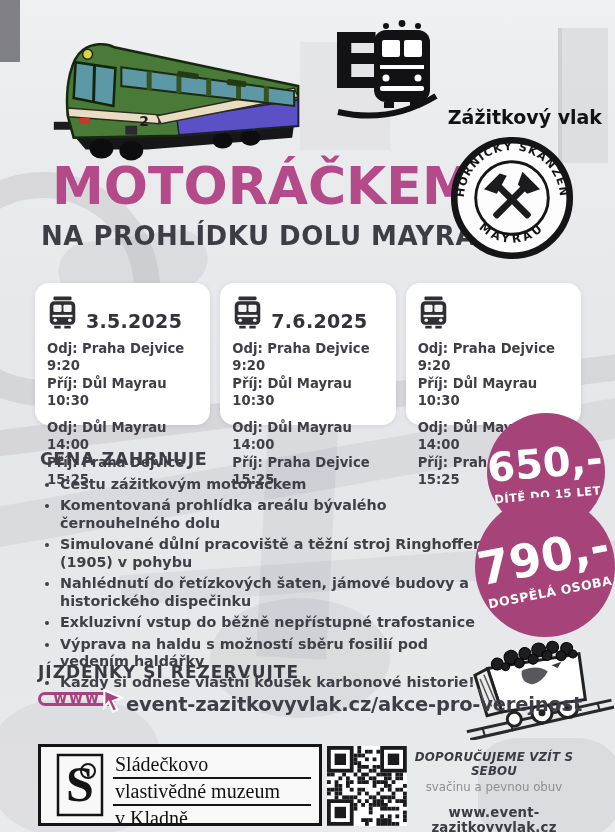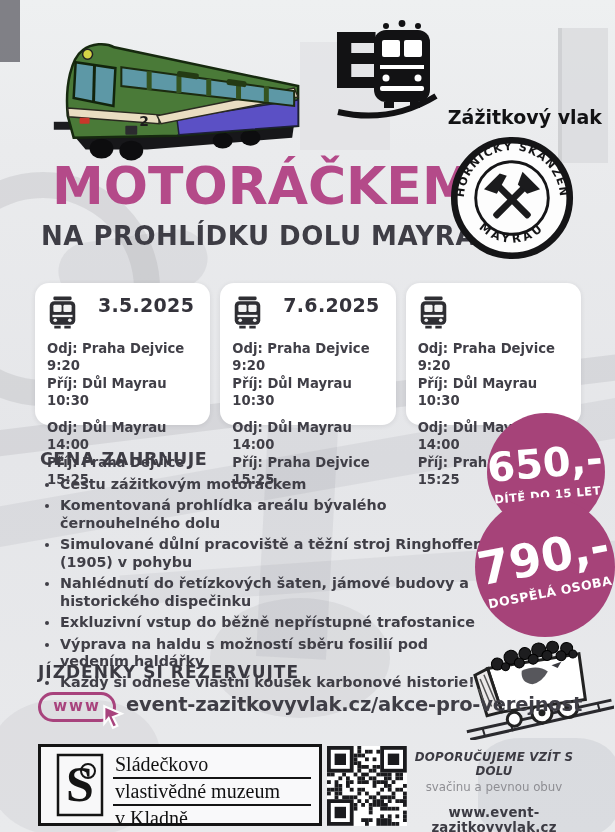--- a/index.html
+++ b/index.html
@@ -37,21 +37,21 @@
 
   
   .title-main { position:absolute; left:52px; top:160px; font-size:52px; font-weight:800; letter-spacing:0px; color:#b44a89; line-height:1; }
   .title-sub  { position:absolute; left:41px; top:221px; font-size:26px; font-weight:800; letter-spacing:.5px; color:#3e3d45; }
 
   .stamp { position:absolute; left:446px; top:132px; width:132px; height:132px; }
 
   
   .cards { position:absolute; left:35px; top:283px; width:546px; display:flex; gap:10px; }
   .card { flex:1; background:#fff; border-radius:14px; padding:11px 12px 12px 12px; height:142px; box-shadow:0 1px 5px rgba(40,40,50,.10); }
-  .card-head { display:flex; align-items:flex-start; gap:20px; margin-bottom:8px; }
+  .card-head { display:flex; align-items:flex-end; gap:8px; margin-bottom:8px; }
   .card-train { width:31px; height:38px; flex:0 0 auto; }
   .card-date { font-size:19px; font-weight:800; color:#34333b; letter-spacing:.3px; }
   .leg { font-size:13.2px; font-weight:600; color:#403f47; line-height:1.32; }
   .leg + .leg { margin-top:9px; }
 
   
   .includes { position:absolute; left:40px; top:449px; width:456px; }
   .includes h3 { font-size:17.5px; font-weight:800; letter-spacing:.5px; color:#3e3d45; margin-bottom:7px; }
   .includes ul { list-style:disc; padding-left:20px; }
   .includes li { font-size:14.3px; font-weight:600; color:#403f47; line-height:1.22; margin-bottom:4px; }
@@ -69,21 +69,21 @@
   .bubble-1 .bubble-amount { font-size:40px; }
   .bubble-2 .bubble-amount { font-size:46px; }
   .bubble-label { font-weight:800; margin-top:5px; letter-spacing:.5px; }
   .bubble-1 .bubble-label { font-size:11.5px; }
   .bubble-2 .bubble-label { font-size:12.5px; }
 
   .cart { position:absolute; left:460px; top:610px; width:154px; height:130px; }
 
   
   .booking-head { position:absolute; left:38px; top:662px; font-size:17px; font-weight:800; letter-spacing:1px; color:#3a3941;text-align:center; }
-  .www-pill { position:absolute; left:38px; top:692px; width:78px; height:30px; border:3.5px solid #a8437d; border-radius:16px;
+  .www-pill { position:absolute; left:38px; top:692px; width:78px; height:14px; border:3.5px solid #a8437d; border-radius:16px;
               display:flex; align-items:center; justify-content:center; background:transparent; cursor:pointer; }
   .www-pill span { font-size:15px; font-weight:800; letter-spacing:2px; color:#a8437d; line-height:1; margin-top:-2px; }
   .www-cursor { position:absolute; right:-13px; bottom:-11px; width:26px; height:26px; }
   .booking-url { position:absolute; left:126px; top:693px; font-size:19.5px; font-weight:700; color:#3f3e46; letter-spacing:-.2px; cursor:pointer; }
 
   
   .museum { position:absolute; left:38px; top:744px; width:284px; height:82px; border:3px solid #141414;
             background:rgba(250,250,251,.92); display:flex; padding:5px 8px 5px 6px;
             font-family:"Liberation Serif", serif; }
   .monogram { width:66px; display:flex; align-items:center; justify-content:center; }
@@ -490,19 +490,19 @@
         <rect x="53.2" y="0.0" width="26.6" height="26.6" fill="#1b1b1e"></rect>
         <rect x="57.0" y="3.8" width="19.0" height="19.0" fill="#fff"></rect>
         <rect x="60.8" y="7.6" width="11.4" height="11.4" fill="#1b1b1e"></rect>
         <rect x="0.0" y="53.2" width="26.6" height="26.6" fill="#1b1b1e"></rect>
         <rect x="3.8" y="57.0" width="19.0" height="19.0" fill="#fff"></rect>
         <rect x="7.6" y="60.8" width="11.4" height="11.4" fill="#1b1b1e"></rect>
       </svg>
   </div>
 
   <div class="finfo">
-    <div class="finfo-title">DOPORUČUJEME VZÍT S DOLU</div>
+    <div class="finfo-title">DOPORUČUJEME VZÍT S SEBOU</div>
     <div class="finfo-sub">svačinu a pevnou obuv</div>
     <div class="finfo-site">www.event-zazitkovyvlak.cz</div>
 
   </div>
 
 </div>
 
 </body></html>

